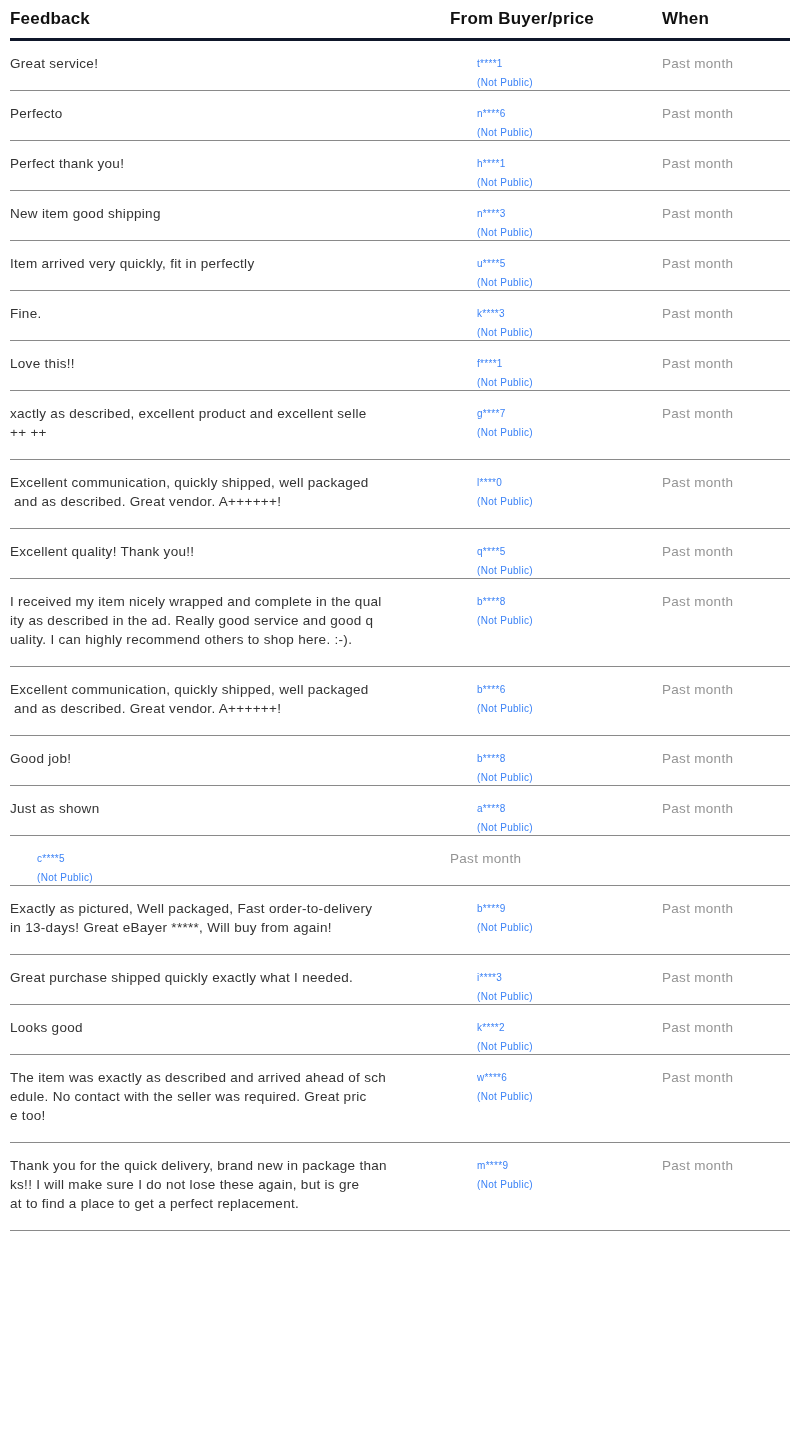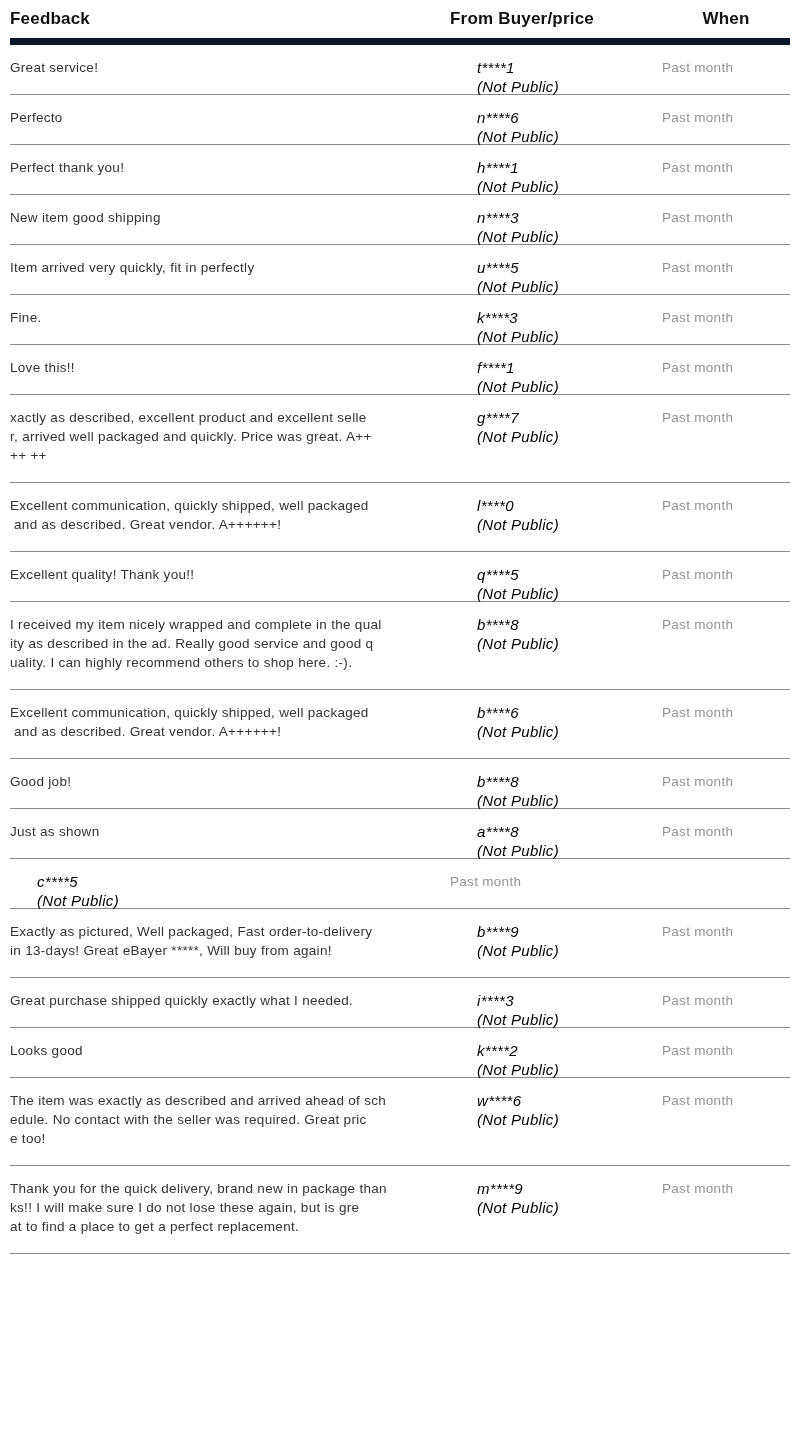--- a/index.html
+++ b/index.html
@@ -11,31 +11,30 @@
     font-family: "Liberation Sans", "DejaVu Sans", sans-serif;
   }
   .feedback-table {
     margin: 0 10px;
     width: 780px;
   }
   .header-row {
     display: grid;
     grid-template-columns: 440px 212px 128px;
     padding: 9px 0 10px 0;
-    border-bottom: 7px solid #0f172a;
+    border-bottom: 3px solid #0f172a;
   }
   .header-cell {
     font-size: 17px;
     font-weight: bold;
     color: #111111;
     letter-spacing: 0.2px;
     line-height: 19px;
   }
   .header-cell.when {
-    text-align: center;
   }
   .row {
     display: grid;
     grid-template-columns: 440px 212px 128px;
     padding: 13px 0 17px 0;
     border-bottom: 1px solid #8a8a8a;
     overflow: visible;
   }
   .feedback-cell {
     color: #333333;
@@ -43,25 +42,24 @@
     line-height: 19px;
     letter-spacing: 0.3px;
   }
   .feedback-cell .fl {
     white-space: pre;
   }
   .buyer-cell {
     padding-left: 27px;
     height: 19px;            
     overflow: visible;
-    color: #000000;
-    font-size: 15px;
+    color: #3b82f6;
+    font-size: 10px;
     line-height: 19px;
     letter-spacing: 0.3px;
-    font-style: italic;
   }
   .buyer-cell div {
     white-space: pre;
   }
   .when-cell {
     color: #949494;
     font-size: 13.5px;
     line-height: 19px;
     letter-spacing: 0.3px;
   }
@@ -149,21 +147,20 @@
     <div class="buyer-cell">
       <div>f****1</div>
       <div>(Not Public)</div>
     </div>
     <div class="when-cell">Past month</div>
   </div>
 
   <div class="row">
     <div class="feedback-cell">
           <div class="fl">xactly as described, excellent product and excellent selle</div>
-          <div class="fl">r, arrived well packaged and quickly. Price was great. A++</div>
           <div class="fl">++ ++</div>
         </div>
     <div class="buyer-cell">
       <div>g****7</div>
       <div>(Not Public)</div>
     </div>
     <div class="when-cell">Past month</div>
   </div>
 
   <div class="row">

